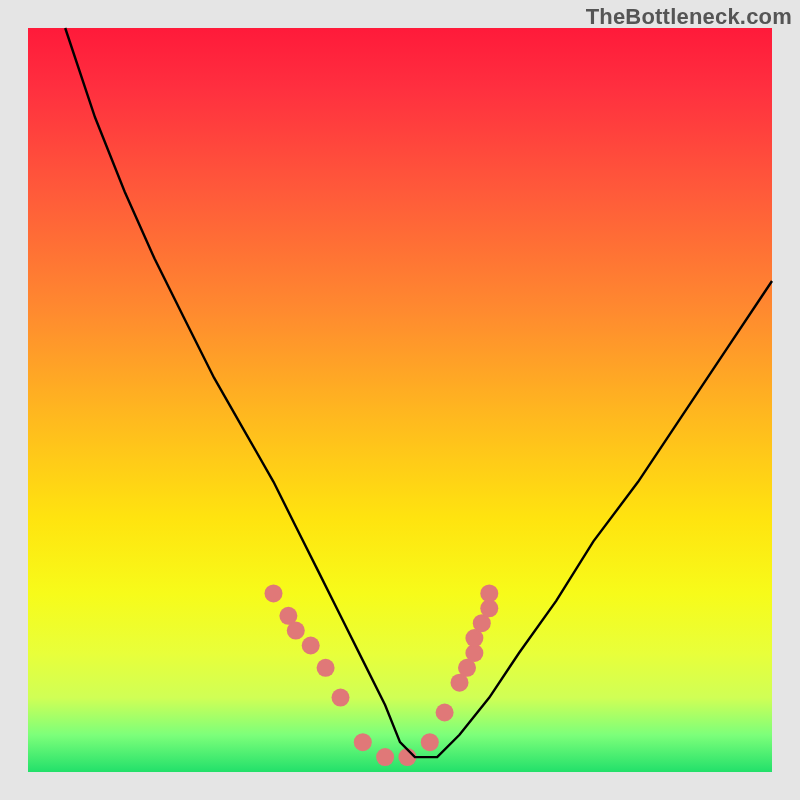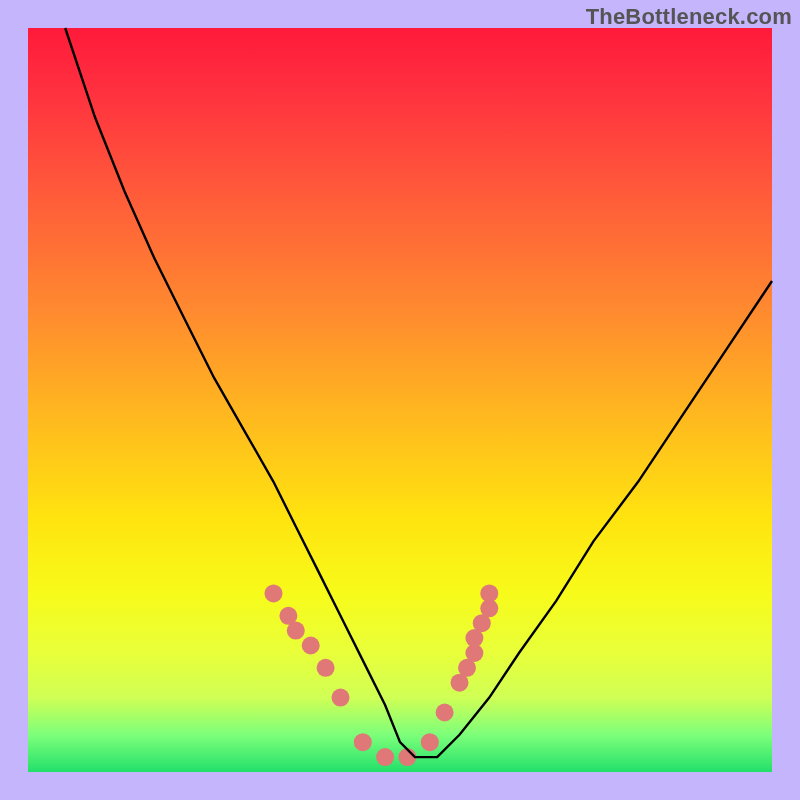--- a/index.html
+++ b/index.html
@@ -8,21 +8,21 @@
     width: 800px;
     height: 800px;
     overflow: hidden;
     background: #000;
     font-family: Arial, Helvetica, sans-serif;
   }
   .frame {
     position: relative;
     width: 800px;
     height: 800px;
-    background: #c4b5fd;
+    background: #e5e5e5;
   }
   .plot-area {
     position: absolute;
     left: 28px;
     top: 28px;
     width: 744px;
     height: 744px;
     
     background: linear-gradient(
       to bottom,

